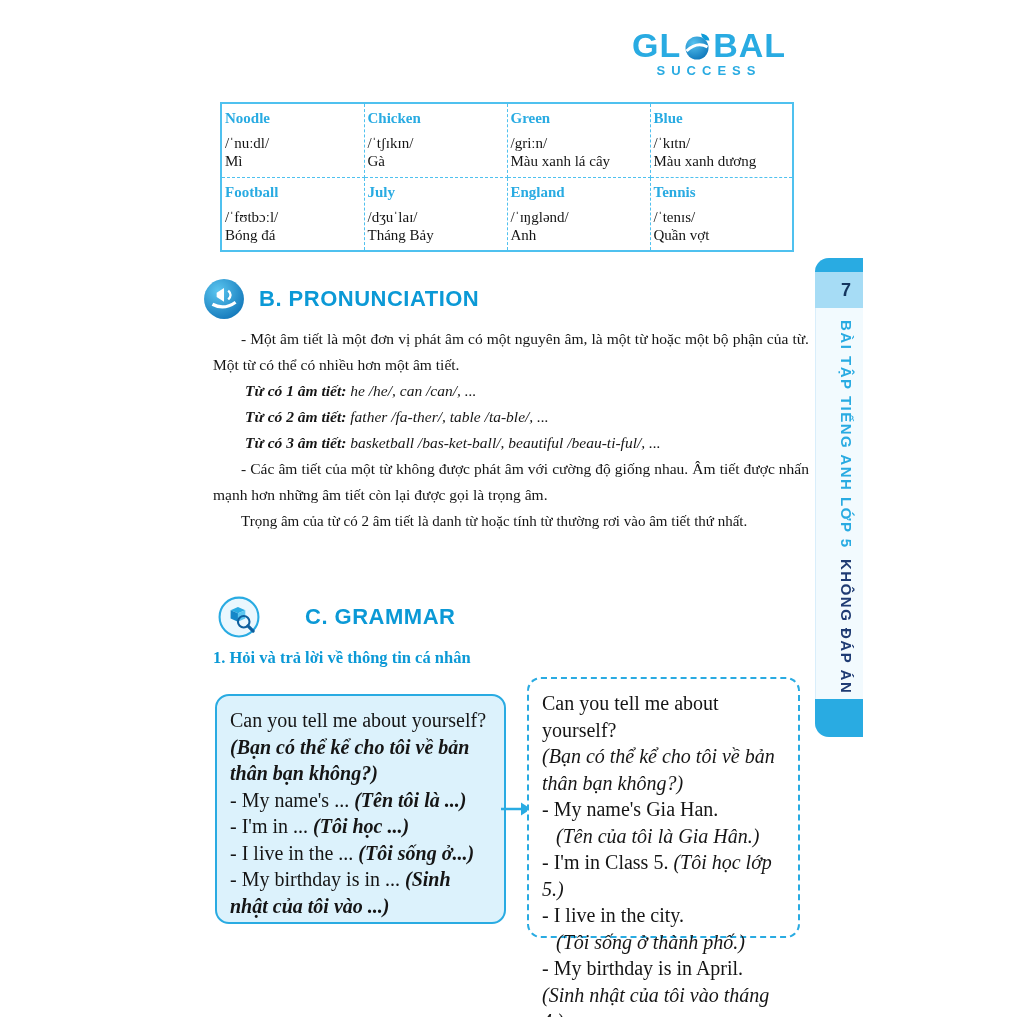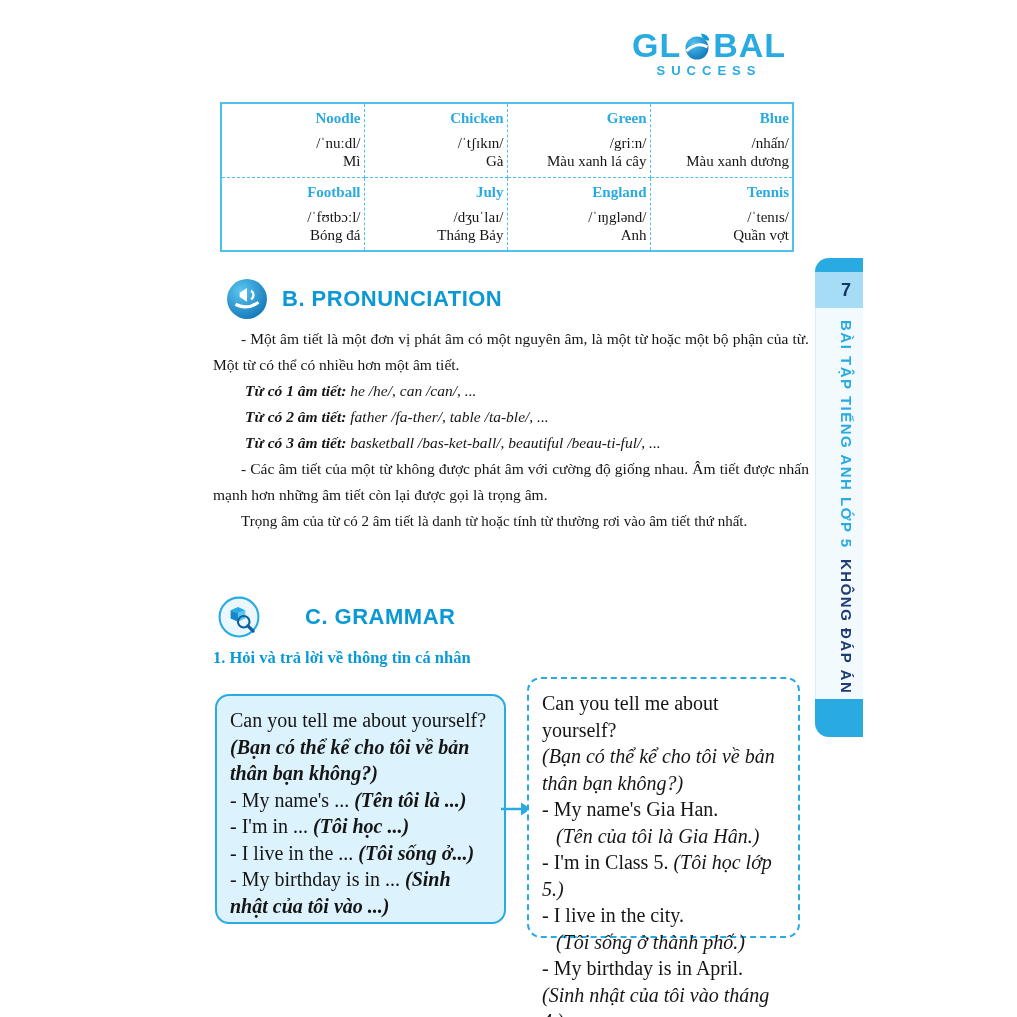--- a/index.html
+++ b/index.html
@@ -12,32 +12,32 @@
   
   .logo { position:absolute; top:26px; left:624px; width:170px; text-align:center;
           font-family:"Liberation Sans", sans-serif; }
   .logo-row { display:flex; align-items:center; justify-content:center; gap:1px;
               font-weight:bold; font-size:34px; color:var(--accent,#29ABE2); letter-spacing:1px; }
   .logo-sub { margin-top:-2px; font-weight:bold; font-size:13px; letter-spacing:6px;
               color:var(--accent,#29ABE2); }
 
   
   table.vocab-table { position:absolute; left:220px; top:102px; width:574px; height:150px;
-    border-collapse:collapse; text-align:right; font-size:15px; table-layout:fixed;
+    border-collapse:collapse; text-align:left; font-size:15px; table-layout:fixed;
     border:2px solid var(--table_border,#4FC1EF); }
   .vocab-table td { border:1px dashed var(--table_border,#4FC1EF); padding:5px 3px; vertical-align:middle; }
   .vt-word { font-weight:bold; color:var(--accent,#29ABE2); margin-bottom:1px; }
   .vt-ipa  { margin-bottom:1px;margin-top:8px; }
 
   
   .section-head { position:absolute; display:flex; align-items:center; gap:14px;
                   font-family:"Liberation Sans", sans-serif; }
   .section-head .title { font-weight:bold; font-size:22px; color:var(--heading_blue,#0B99D6);
                          letter-spacing:0.5px; }
-  .head-b { left:226px; top:278px; }
+  .head-b { left:203px; top:278px; }
   .head-c { left:218px; top:596px;gap:45px; }
   .section-icon { width:42px; height:42px; display:block; }
 
   
   .content { position:absolute; left:213px; top:326px; width:596px;
              font-size:15.5px; line-height:26px; text-align:justify; }
   .indent { text-indent:28px; }
   .syl { margin-left:32px; font-style:italic; text-align:left; }
   .one-line { white-space:nowrap; font-size:15px; }
   .eg { margin-left:32px; display:grid; grid-template-columns:52px 186px auto;
@@ -108,21 +108,21 @@
         <div class="vt-ipa">/ˈtʃɪkɪn/</div>
         <div class="vt-meaning">Gà</div>
       </td>
       <td>
         <div class="vt-word">Green</div>
         <div class="vt-ipa">/griːn/</div>
         <div class="vt-meaning">Màu xanh lá cây</div>
       </td>
       <td>
         <div class="vt-word">Blue</div>
-        <div class="vt-ipa">/nhấn/</div>
+        <div class="vt-ipa">/ˈkɪtn/</div>
         <div class="vt-meaning">Màu xanh dương</div>
       </td>
     </tr>
     <tr>
       <td>
         <div class="vt-word">Football</div>
         <div class="vt-ipa">/ˈfʊtbɔːl/</div>
         <div class="vt-meaning">Bóng đá</div>
       </td>
       <td>

